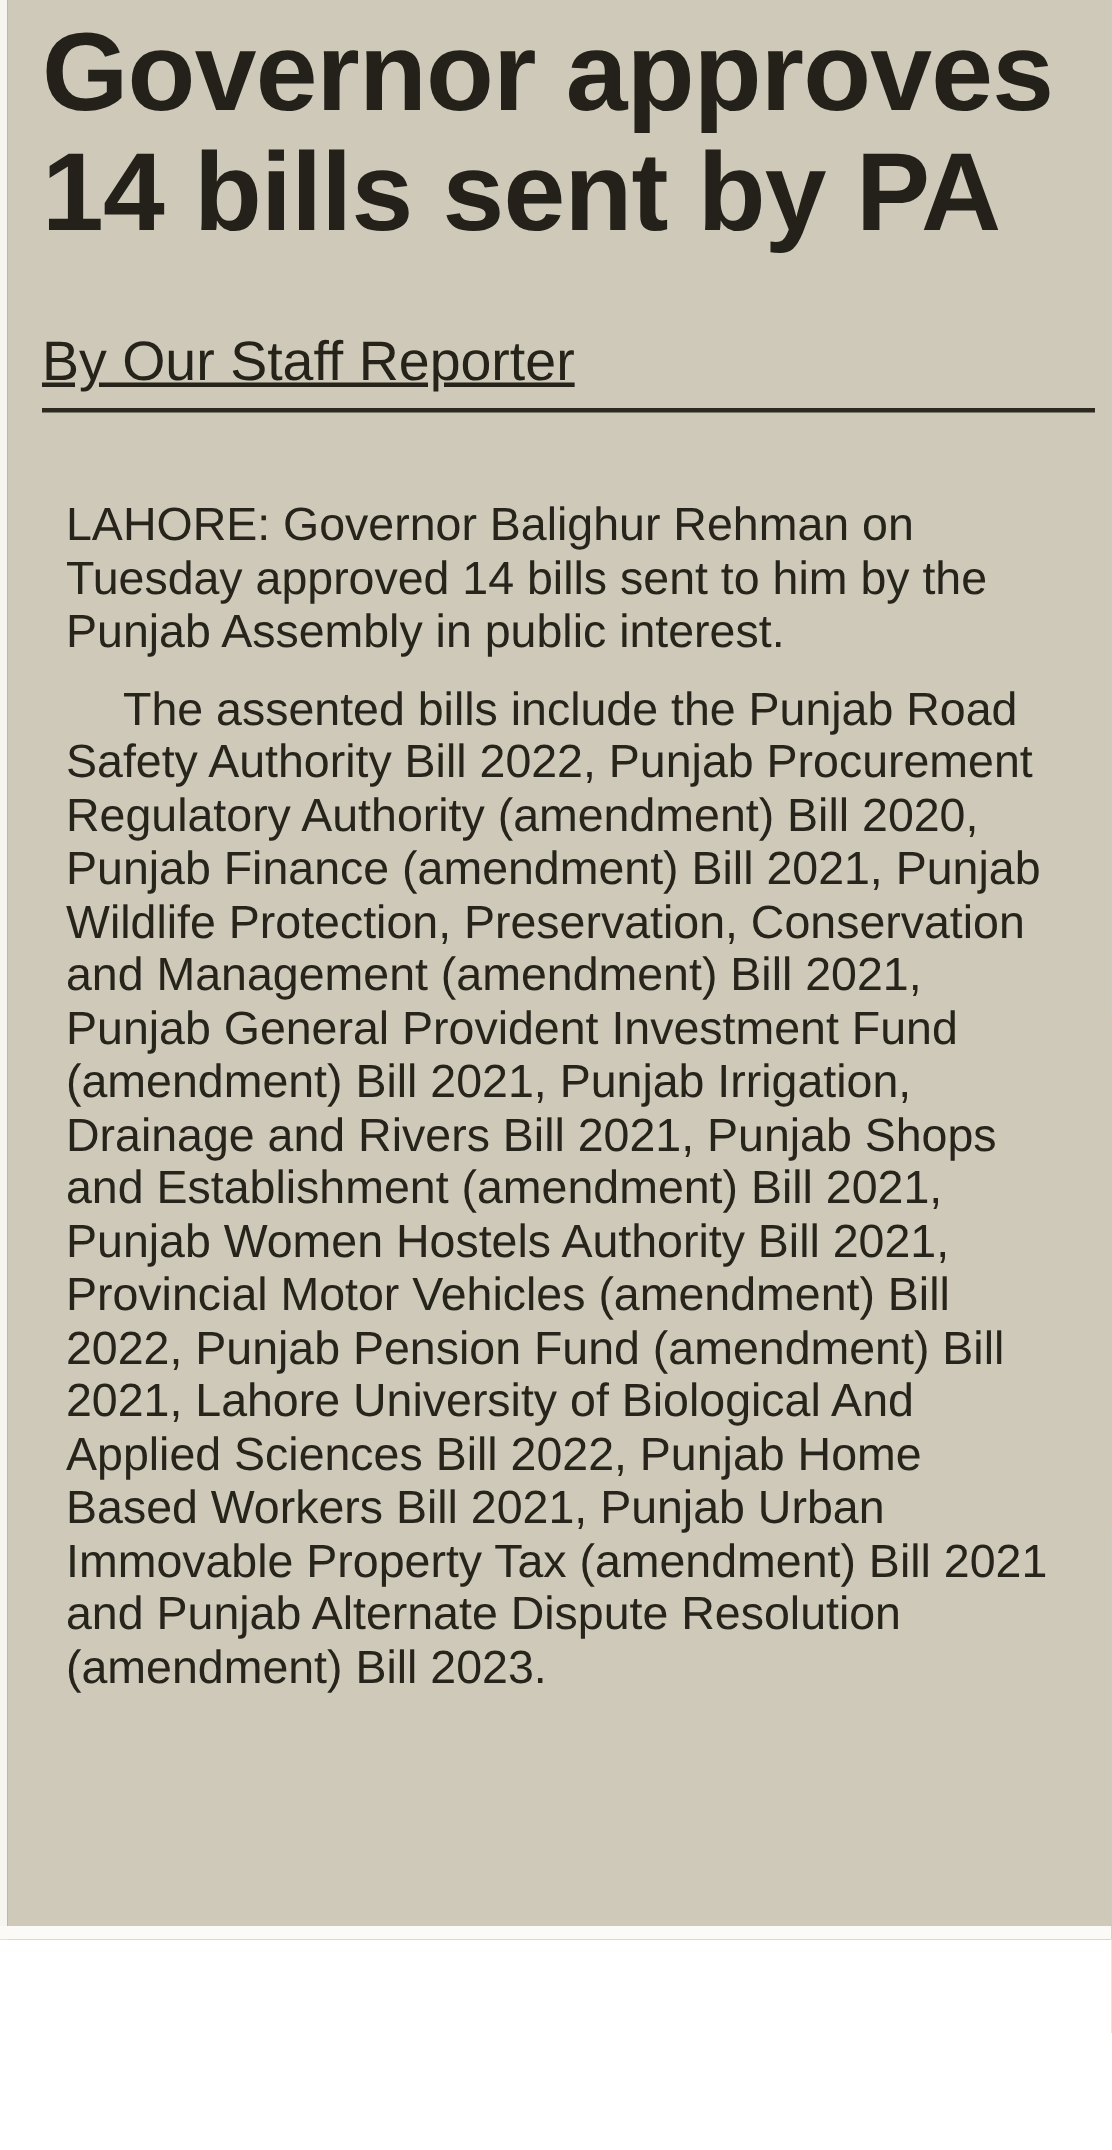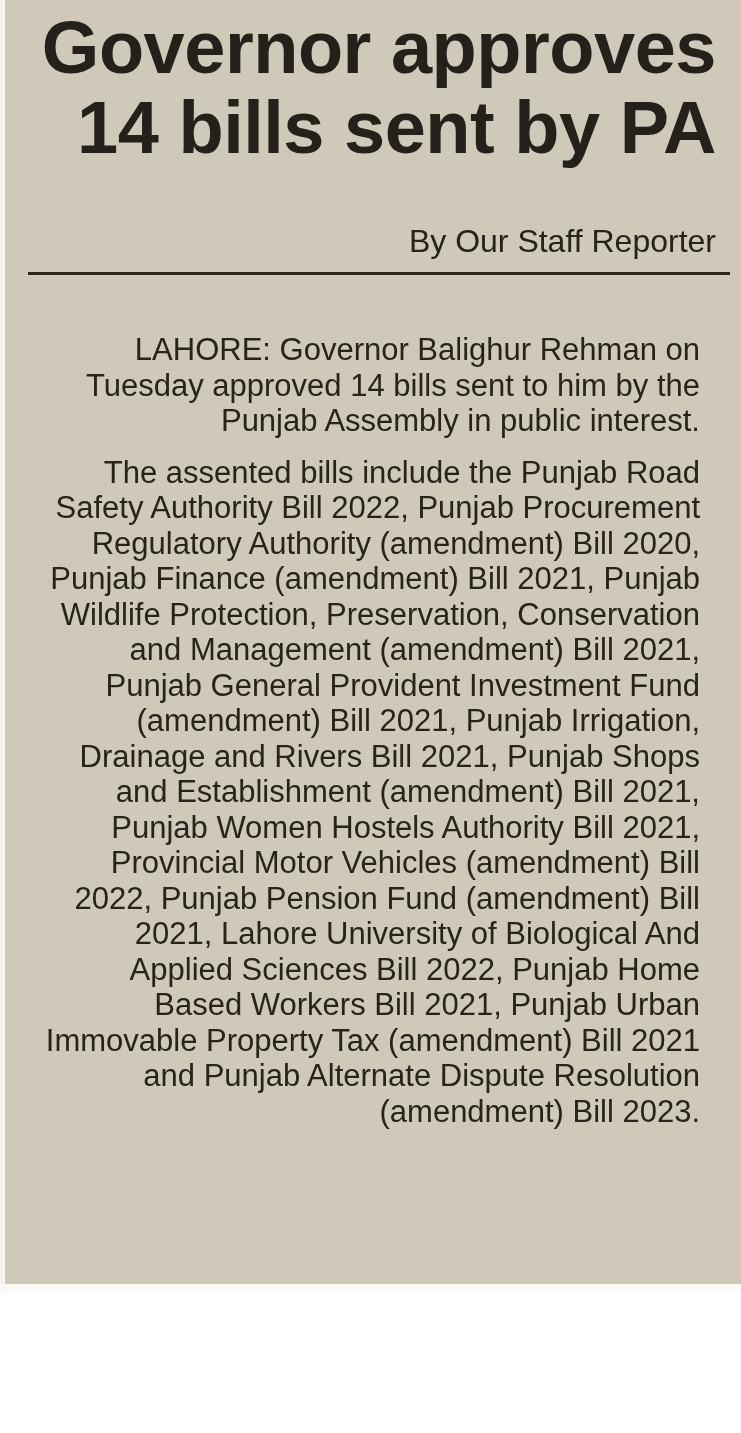--- a/index.html
+++ b/index.html
@@ -7,21 +7,20 @@
     padding: 0;
     background: #ffffff;
   }
   .stage {
     position: relative;
     width: 741px;
     height: 1293px;
     background: #15803d;
     overflow: hidden;
     font-family: "Liberation Sans", sans-serif;
-    text-align: right;
   }
   
   .edge-left {
     position: absolute;
     left: 0; top: 0;
     width: 5px; height: 1433px;
     background: #f6f5f0;
   }
   .edge-bottom {
     position: absolute;
@@ -42,24 +41,25 @@
   .headline {
     margin: 0;
     font-size: 74px;
     line-height: 80px;
     font-weight: 700;
     letter-spacing: -0.5px;
     color: #23211a;
   }
   .byline {
     margin: 55px 0 0 0;
-    font-size: 32px;
+    font-size: 37px;
     line-height: 36px;
     font-weight: 400;
     color: #25231a;
+    text-decoration: underline;
   }
   .byline-rule {
     margin: 13px 0 0 0;
     border: none;
     height: 3px;
     width: calc(100% + 14px);
     background: #2b2920;
   }
   .body-copy {
     margin-top: 57px;

